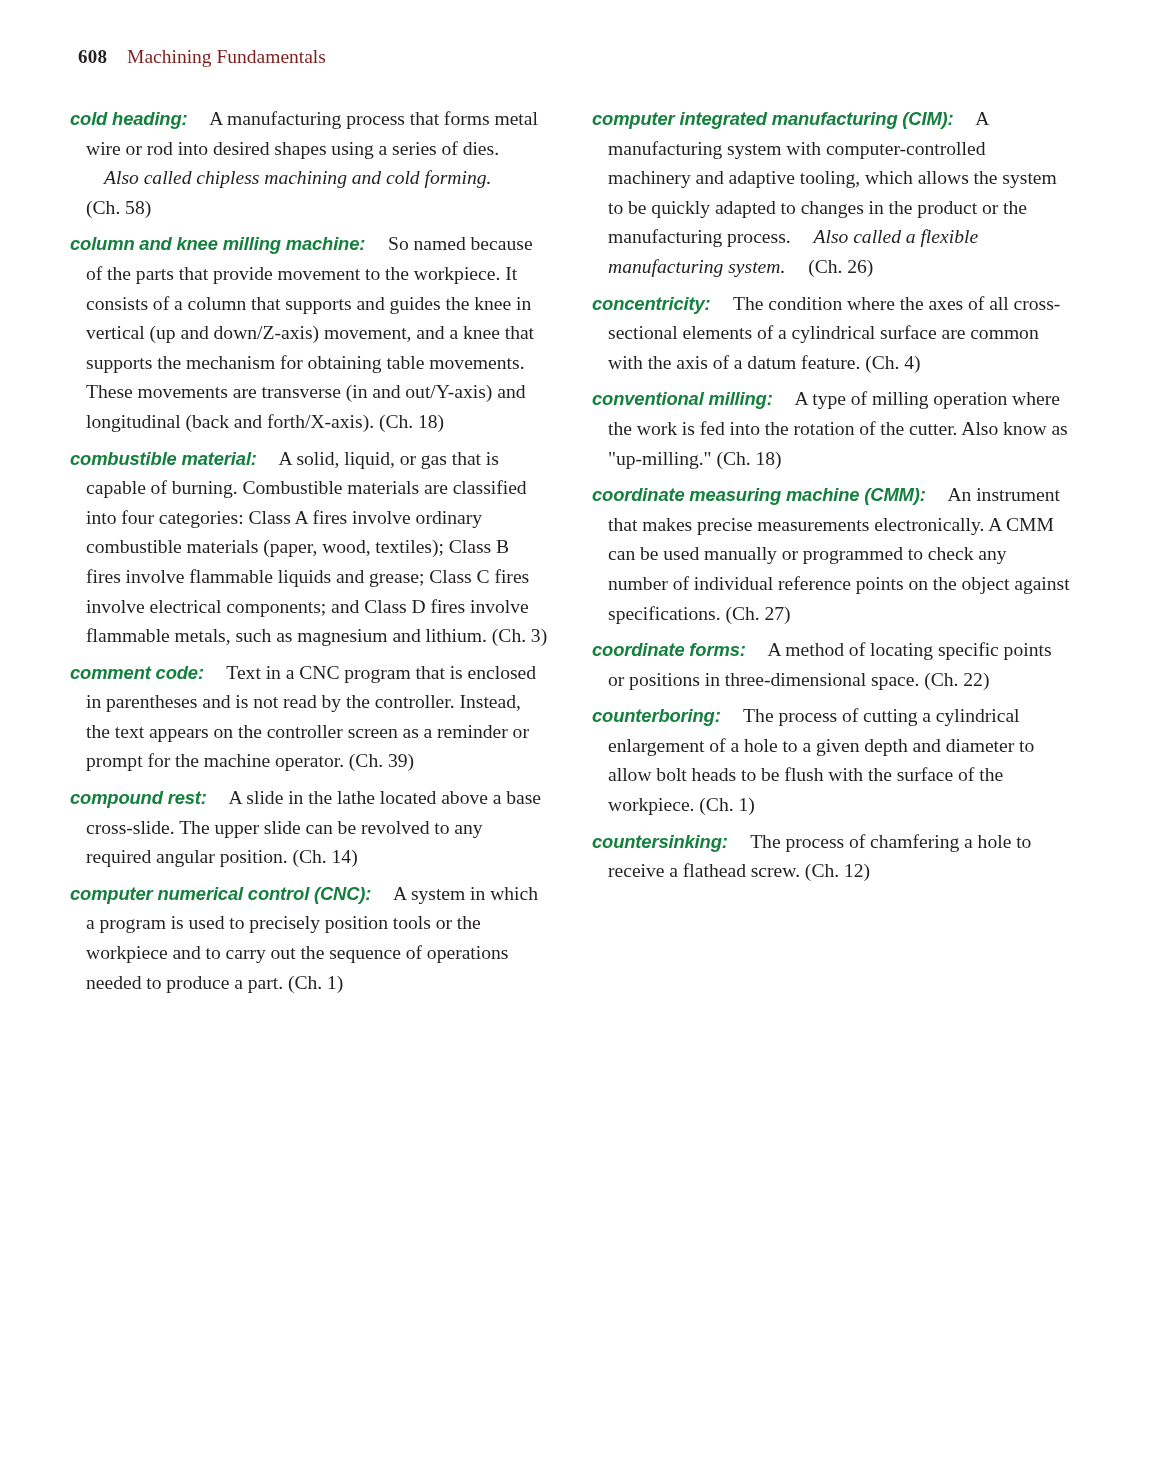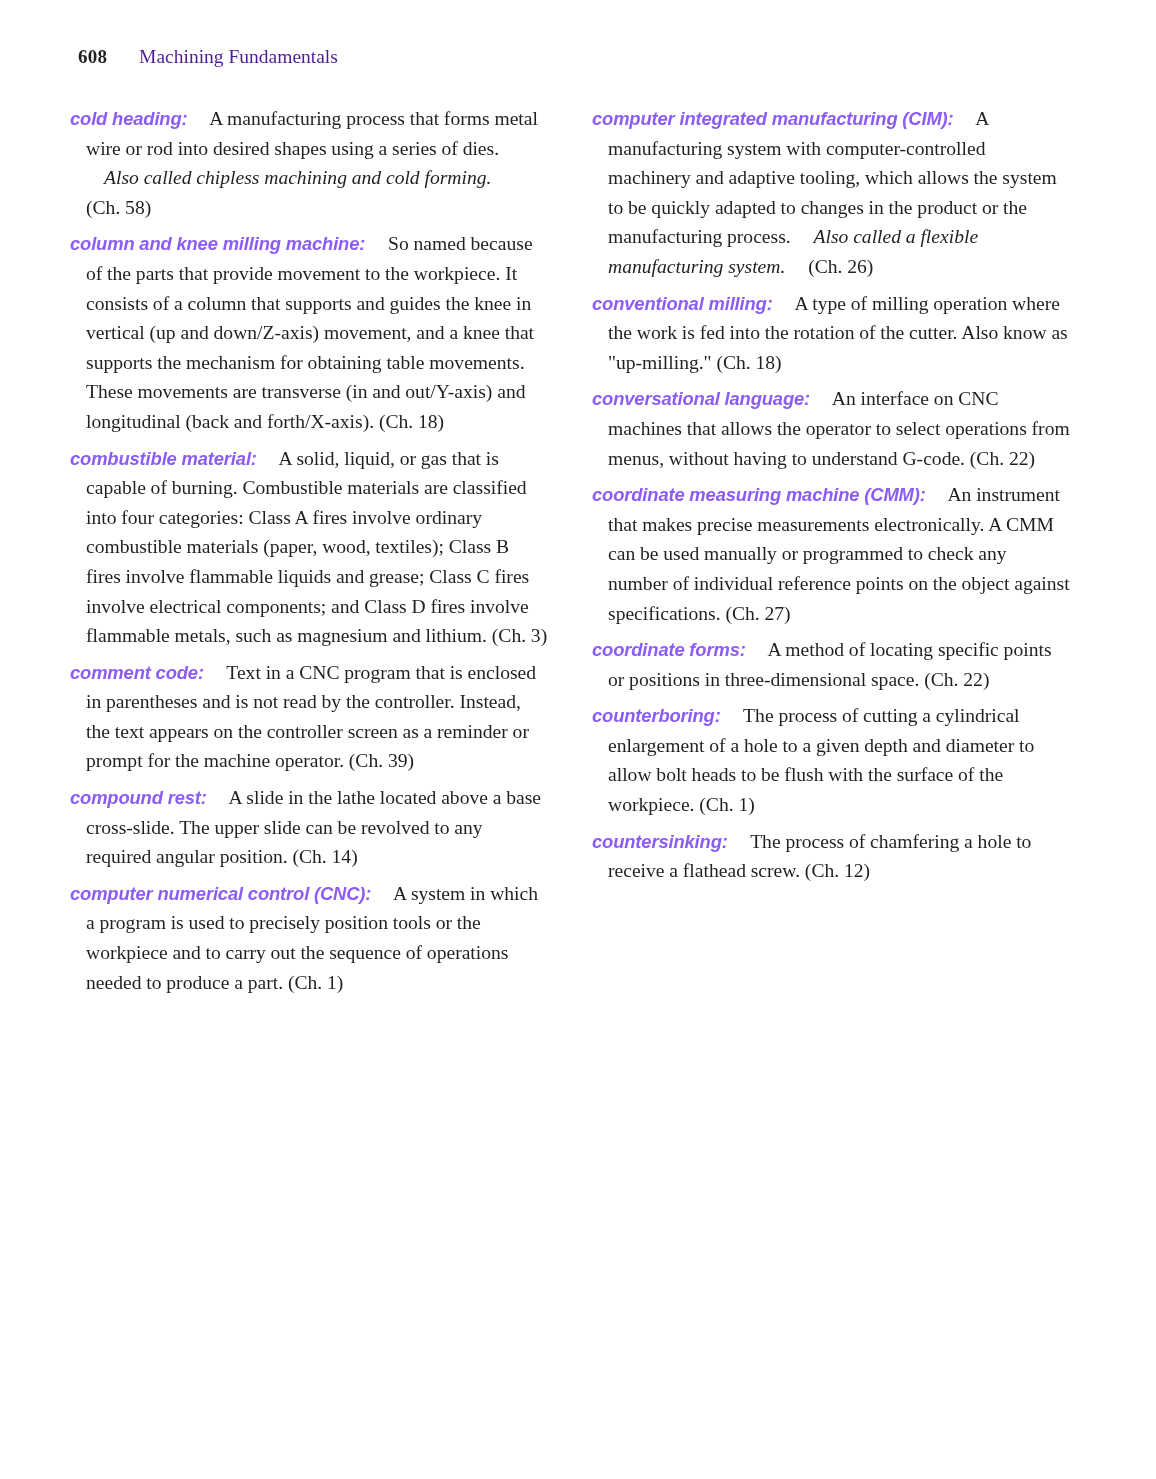--- a/index.html
+++ b/index.html
@@ -34,22 +34,22 @@
     font-family: "Liberation Serif", "DejaVu Serif", serif;
   }
   .running-head .folio {
     font-weight: bold;
     font-size: 19px;
     letter-spacing: 0.2px;
     color: #231f20;
   }
   .running-head .book-title {
     font-size: 19.5px;
-    margin-left: 32px;
-    color: #4c1d95;
+    margin-left: 20px;
+    color: #7f1d1d;
   }
 
   
   .columns {
     position: absolute;
     top: 104px;
     left: 70px;
     width: 1000px;
     display: flex;
     gap: 44px;
@@ -66,21 +66,21 @@
     line-height: 29.6px;
     text-align: left;
     word-spacing: -0.1px;
     color: #231f20;
   }
 
   .term {
     font-family: "Liberation Sans", "DejaVu Sans", sans-serif;
     font-weight: bold;
     font-style: italic;
-    color: #8b5cf6;
+    color: #15803d;
     font-size: 18.4px;
     letter-spacing: -0.15px;
     text-align: center;
   }
 
   .def {
     font-family: "Liberation Serif", "DejaVu Serif", serif;
     margin-left: 18px;
   }
 
@@ -102,22 +102,22 @@
     <div class="column" id="col-0">
         <p class="entry"><span class="term">cold heading:</span><span class="def"> A manufacturing process that forms metal wire or rod into desired shapes using a series of dies. </span><span class="def alt">Also called chipless machining and cold forming.</span><span class="def"> (Ch. 58)</span></p>
         <p class="entry"><span class="term">column and knee milling machine:</span><span class="def"> So named because of the parts that provide movement to the workpiece. It consists of a column that supports and guides the knee in vertical (up and down/Z-axis) movement, and a knee that supports the mechanism for obtaining table movements. These movements are transverse (in and out/Y-axis) and longitudinal (back and forth/X-axis). (Ch. 18)</span></p>
         <p class="entry"><span class="term">combustible material:</span><span class="def"> A solid, liquid, or gas that is capable of burning. Combustible materials are classified into four categories: Class A fires involve ordinary combustible materials (paper, wood, textiles); Class B fires involve flammable liquids and grease; Class C fires involve electrical components; and Class D fires involve flammable metals, such as magnesium and lithium. (Ch. 3)</span></p>
         <p class="entry"><span class="term">comment code:</span><span class="def"> Text in a CNC program that is enclosed in parentheses and is not read by the controller. Instead, the text appears on the controller screen as a reminder or prompt for the machine operator. (Ch. 39)</span></p>
         <p class="entry"><span class="term">compound rest:</span><span class="def"> A slide in the lathe located above a base cross-slide. The upper slide can be revolved to any required angular position. (Ch. 14)</span></p>
         <p class="entry"><span class="term">computer numerical control (CNC):</span><span class="def"> A system in which a program is used to precisely position tools or the workpiece and to carry out the sequence of operations needed to produce a part. (Ch. 1)</span></p>
       </div>
     <div class="column" id="col-1">
         <p class="entry"><span class="term">computer integrated manufacturing (CIM):</span><span class="def"> A manufacturing system with computer-controlled machinery and adaptive tooling, which allows the system to be quickly adapted to changes in the product or the manufacturing process. </span><span class="def alt">Also called a flexible manufacturing system.</span><span class="def"> (Ch. 26)</span></p>
+        <p class="entry"><span class="term">concentricity:</span><span class="def"> The condition where the axes of all cross-sectional elements of a cylindrical surface are common with the axis of a datum feature. (Ch. 4)</span></p>
         <p class="entry"><span class="term">conventional milling:</span><span class="def"> A type of milling operation where the work is fed into the rotation of the cutter. Also know as "up-milling." (Ch. 18)</span></p>
-        <p class="entry"><span class="term">conversational language:</span><span class="def"> An interface on CNC machines that allows the operator to select operations from menus, without having to understand G-code. (Ch. 22)</span></p>
         <p class="entry"><span class="term">coordinate measuring machine (CMM):</span><span class="def"> An instrument that makes precise measurements electronically. A CMM can be used manually or programmed to check any number of individual reference points on the object against specifications. (Ch. 27)</span></p>
         <p class="entry"><span class="term">coordinate forms:</span><span class="def"> A method of locating specific points or positions in three-dimensional space. (Ch. 22)</span></p>
         <p class="entry"><span class="term">counterboring:</span><span class="def"> The process of cutting a cylindrical enlargement of a hole to a given depth and diameter to allow bolt heads to be flush with the surface of the workpiece. (Ch. 1)</span></p>
         <p class="entry"><span class="term">countersinking:</span><span class="def"> The process of chamfering a hole to receive a flathead screw. (Ch. 12)</span></p>
       </div>
   </div>
 
 </div>
 
 </body></html>

